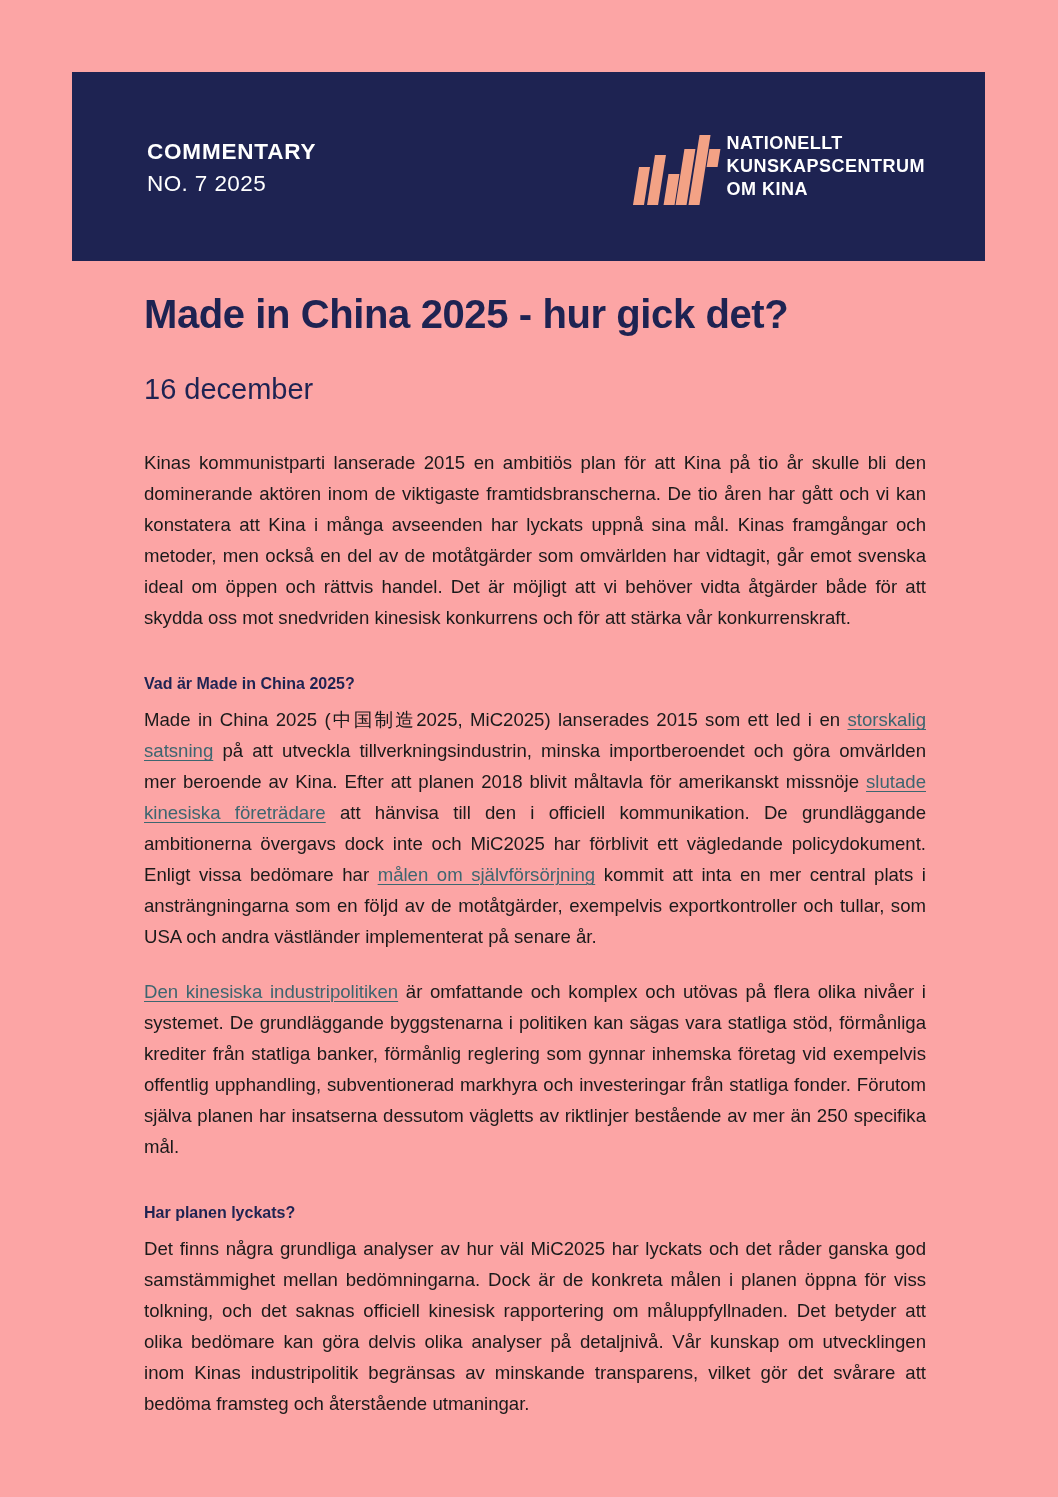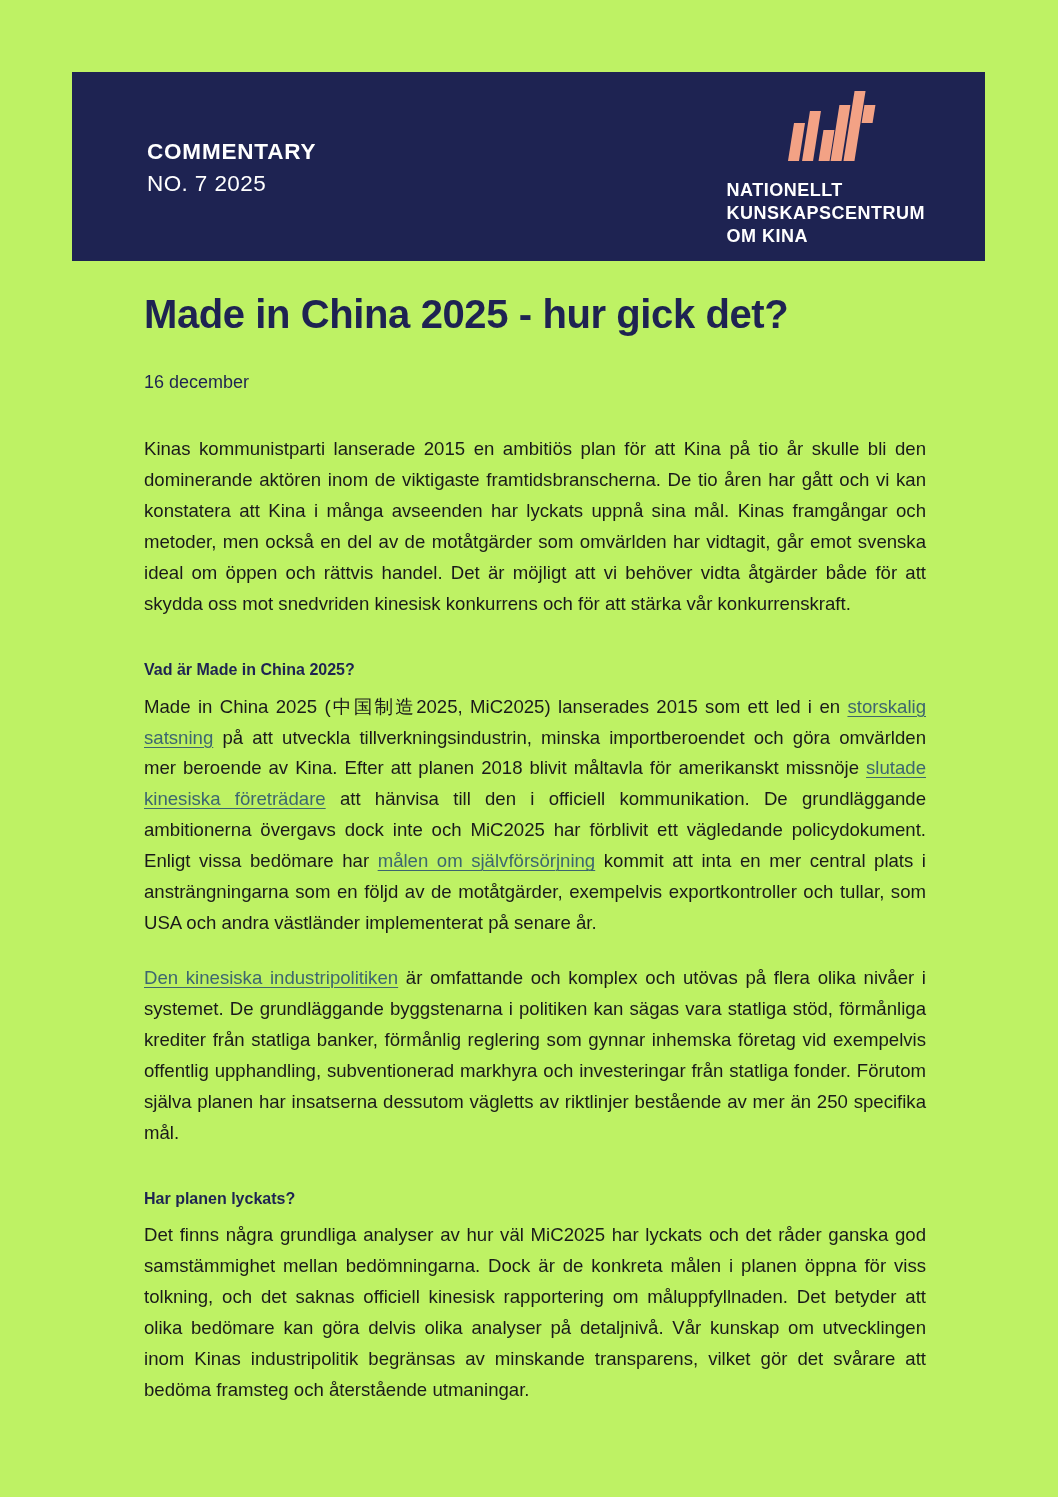--- a/index.html
+++ b/index.html
@@ -12,21 +12,21 @@
     background: #ffffff;
     font-family: "Liberation Sans", sans-serif;
     -webkit-font-smoothing: antialiased;
     overflow: hidden;
   }
 
   .page {
     position: relative;
     width: 1058px;
     height: 1497px;
-    background: #bef264;
+    background: #fca5a5;
     box-sizing: border-box;
   }
 
   
   .header-band {
     position: absolute;
     left: 72px;
     top: 72px;
     width: 913px;
     height: 189px;
@@ -61,21 +61,20 @@
     white-space: nowrap;
     margin-top: 2px;
   }
 
   
   .logo {
     display: flex;
     align-items: center;
     gap: 18px;
     margin-right: 20px;
-    flex-direction: column;
   }
   .logo-mark {
     position: relative;
     width: 74px;
     height: 76px;
     flex: 0 0 auto;
   }
   .logo-mark .bar {
     position: absolute;
     background: #f3a285;
@@ -110,21 +109,21 @@
 
   .author {
     color: #1e2352;
     font-size: 25px;
     font-weight: bold;
     line-height: 1.24;
     margin: 0;
   }
   .date {
     color: #1e2352;
-    font-size: 18px;
+    font-size: 29px;
     font-weight: 400;
     line-height: 1.26;
     margin: 2px 0 0 0;
   }
 
   .lead,
   .body-par {
     color: #1a1a1a;
     font-size: 18.6px;
     line-height: 1.665;

